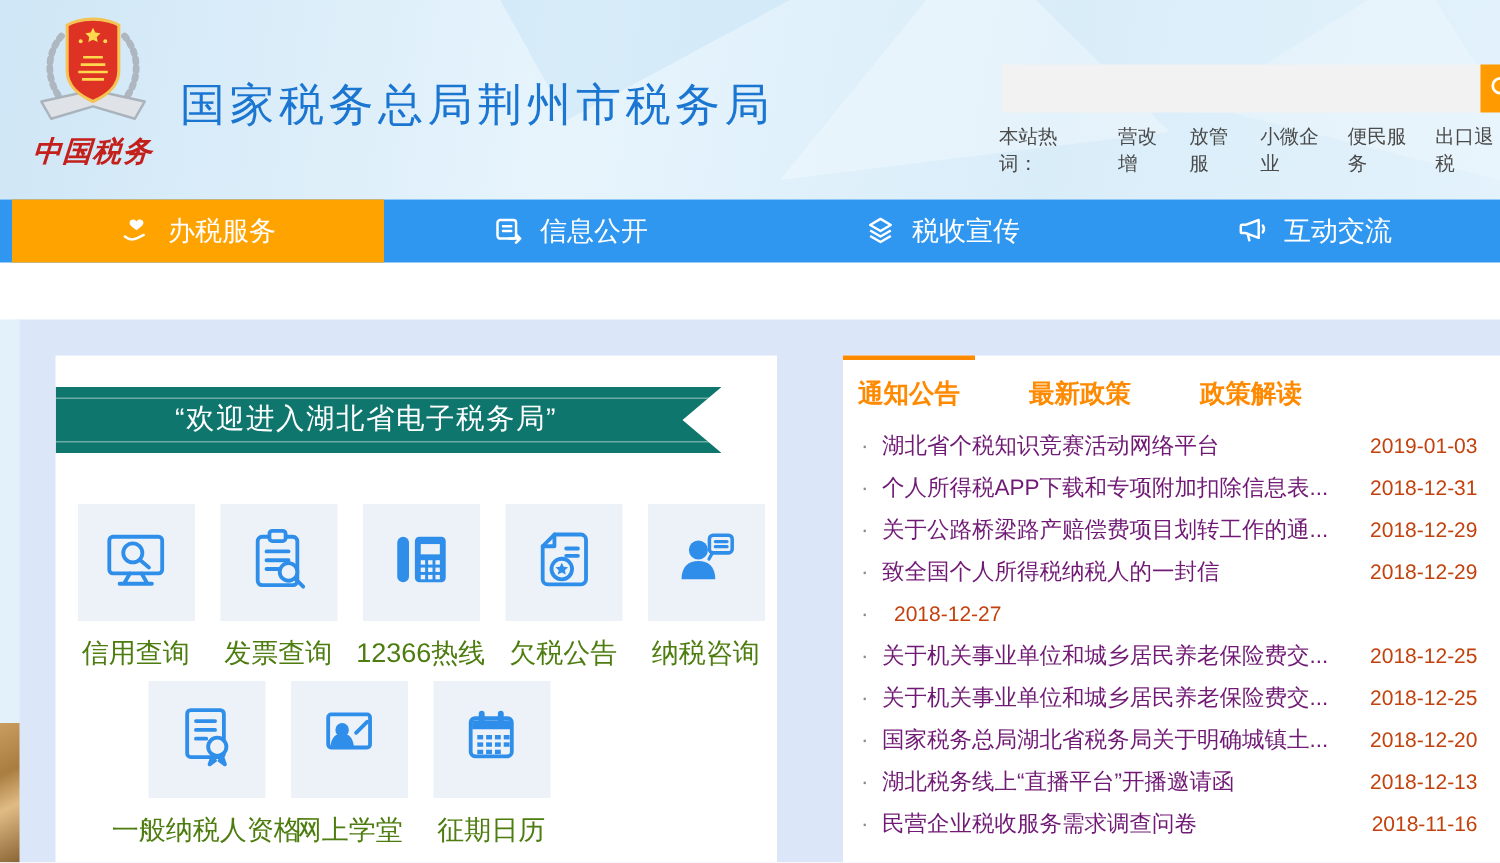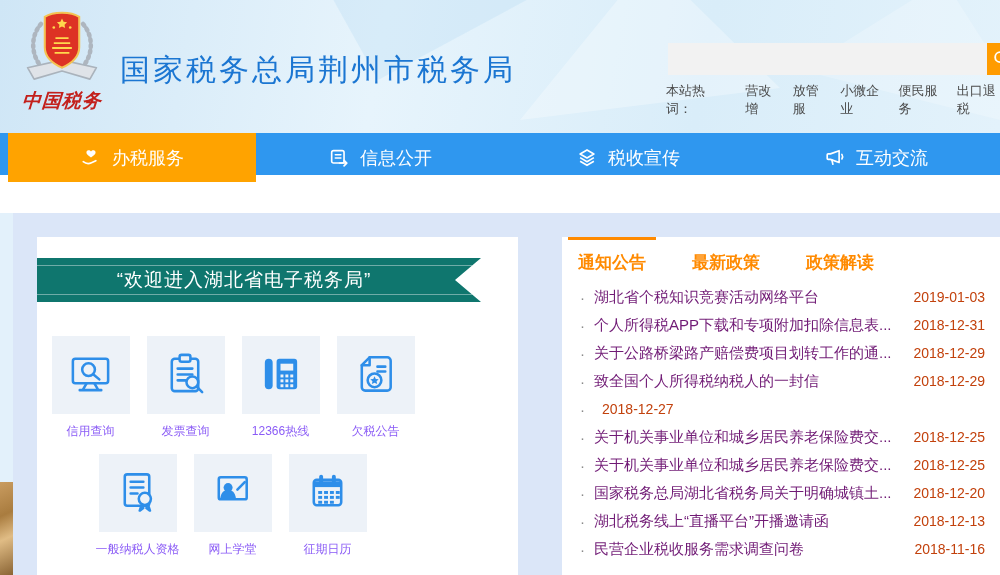--- a/index.html
+++ b/index.html
@@ -27,21 +27,21 @@
               background:#ff9b00;display:flex;align-items:center;justify-content:flex-start;
               padding-left:4px;cursor:pointer;}
   .search-btn svg{width:20px;height:20px;}
 
   .hotwords{position:absolute;left:666px;top:82px;display:flex;gap:15px;font-size:13px;color:#4a4a4a;}
   .hotwords a{color:#4a4a4a;text-decoration:none;}
 
   
   .nav{position:absolute;left:0;top:133px;width:1000px;height:42px;background:#2f97ef;}
   .nav-inner{margin-left:8px;display:flex;height:42px;}
-  .nav-item{width:248px;height:49px;display:flex;align-items:center;justify-content:center;
+  .nav-item{width:248px;height:42px;display:flex;align-items:center;justify-content:center;
             gap:10px;color:#fff;font-size:18px;cursor:pointer;}
   .nav-item.active{background:#ffa300;}
   .nav-item .nico{width:22px;height:22px;display:inline-flex;}
   .nav-item .nico svg{width:22px;height:22px;}
 
   
   .content-bg{position:absolute;left:10px;top:213px;width:990px;height:362px;background:#dbe6f8;}
   .photo-strip{position:absolute;left:0;top:482px;width:13px;height:93px;
                background:linear-gradient(155deg,#c99c60 0%,#a97c3f 35%,#e0bc85 60%,#8a6434 100%);}
   .page-edge{position:absolute;left:0;top:213px;width:13px;height:269px;background:#e3f1fb;}
@@ -53,24 +53,24 @@
   .ribbon:before{top:7px;} .ribbon:after{bottom:7px;}
   .ribbon-text{display:block;line-height:44px;text-align:center;padding-right:30px;
                color:#fff;font-size:19px;letter-spacing:1px;}
 
   .svc-row{position:absolute;display:flex;}
   .svc-row.r1{left:6px;top:99px;}
   .svc-row.r2{left:53px;top:217px;}
   .svc{width:95px;display:flex;flex-direction:column;align-items:center;cursor:pointer;}
   .svc-box{width:78px;height:78px;background:#edf2f8;display:flex;align-items:center;justify-content:center;}
   .svc-box svg{width:47px;height:47px;}
-  .svc-label{margin-top:9px;font-size:12px;color:#8b5cf6;white-space:nowrap;}
+  .svc-label{margin-top:9px;font-size:18px;color:#4d7c0f;white-space:nowrap;}
 
   .right-card{position:absolute;left:562px;top:237px;width:438px;height:338px;background:#fff;
-              box-sizing:border-box;padding:0 15px 0 6px;}
+              box-sizing:border-box;padding:0 15px 0 0;}
   .tabs{display:flex;gap:26px;height:44px;box-sizing:border-box;}
   .tab{border-top:3px solid transparent;padding:11px 10px 0;font-size:17px;font-weight:bold;
        color:#ff8a00;cursor:pointer;white-space:nowrap;}
   .tab.active{border-top-color:#ff8a00;}
   .news{margin-top:2px;}
   .news-row{display:flex;align-items:center;height:28px;padding-left:12px;cursor:pointer;}
   .news-row .dot{color:#8a8a8a;margin-right:9px;font-size:15px;}
   .news-title{flex:1;font-size:15px;color:#701a75;white-space:nowrap;overflow:hidden;}
   .news-date{margin-left:8px;font-size:14px;color:#c2410c;white-space:nowrap;}
 </style>
@@ -248,20 +248,33 @@
                   <path d="M18 7.5 h18 a3.5 3.5 0 0 1 3.5 3.5 v27 a3.5 3.5 0 0 1 -3.5 3.5 H13.5 a3.5 3.5 0 0 1 -3.5 -3.5 V15.5 Z"></path>
                   <path d="M18 7.5 V15.5 H10"></path>
                   <path d="M26 17 h8 M26 22 h8"></path>
                   <circle cx="23" cy="31" r="7"></circle>
                 </g>
                 <path d="M23 26.8 l1.3 2.7 3 .35 -2.2 2 .6 2.95 -2.7 -1.45 -2.7 1.45 .6 -2.95 -2.2 -2 3 -.35 Z" fill="#2e8ee9"></path>
               </svg></span>
           </div>
           <div class="svc-label">欠税公告</div>
         </div>
+        <div class="svc">
+          <div class="svc-box">
+            <span class="nico"><svg viewBox="0 0 48 48">
+                <g fill="#2e8ee9">
+                  <circle cx="19" cy="18" r="6.5"></circle>
+                  <path d="M7.5 38 c0 -9 5 -12.5 11.5 -12.5 s11.5 3.5 11.5 12.5 Z"></path>
+                </g>
+                <rect x="26.5" y="8" width="15.5" height="12" rx="2.5" fill="#edf2f8" stroke="#2e8ee9" stroke-width="2.4"></rect>
+                <path d="M30.5 12.3 h8 M30.5 15.8 h8 M28.5 20 l-2.3 4.2" stroke="#2e8ee9" stroke-width="2.2" fill="none" stroke-linecap="round"></path>
+              </svg></span>
+          </div>
+          <div class="svc-label">纳税咨询</div>
+        </div>
       </div>
 
     <div class="svc-row r2">
 
     <div class="svc">
           <div class="svc-box">
             <span class="nico"><svg viewBox="0 0 48 48">
                 <g fill="none" stroke="#2e8ee9" stroke-width="2.6" stroke-linecap="round" stroke-linejoin="round">
                   <rect x="11" y="6.5" width="25" height="32" rx="2.5"></rect>
                   <path d="M17 14 h13 M17 20 h13 M17 26 h7"></path>

